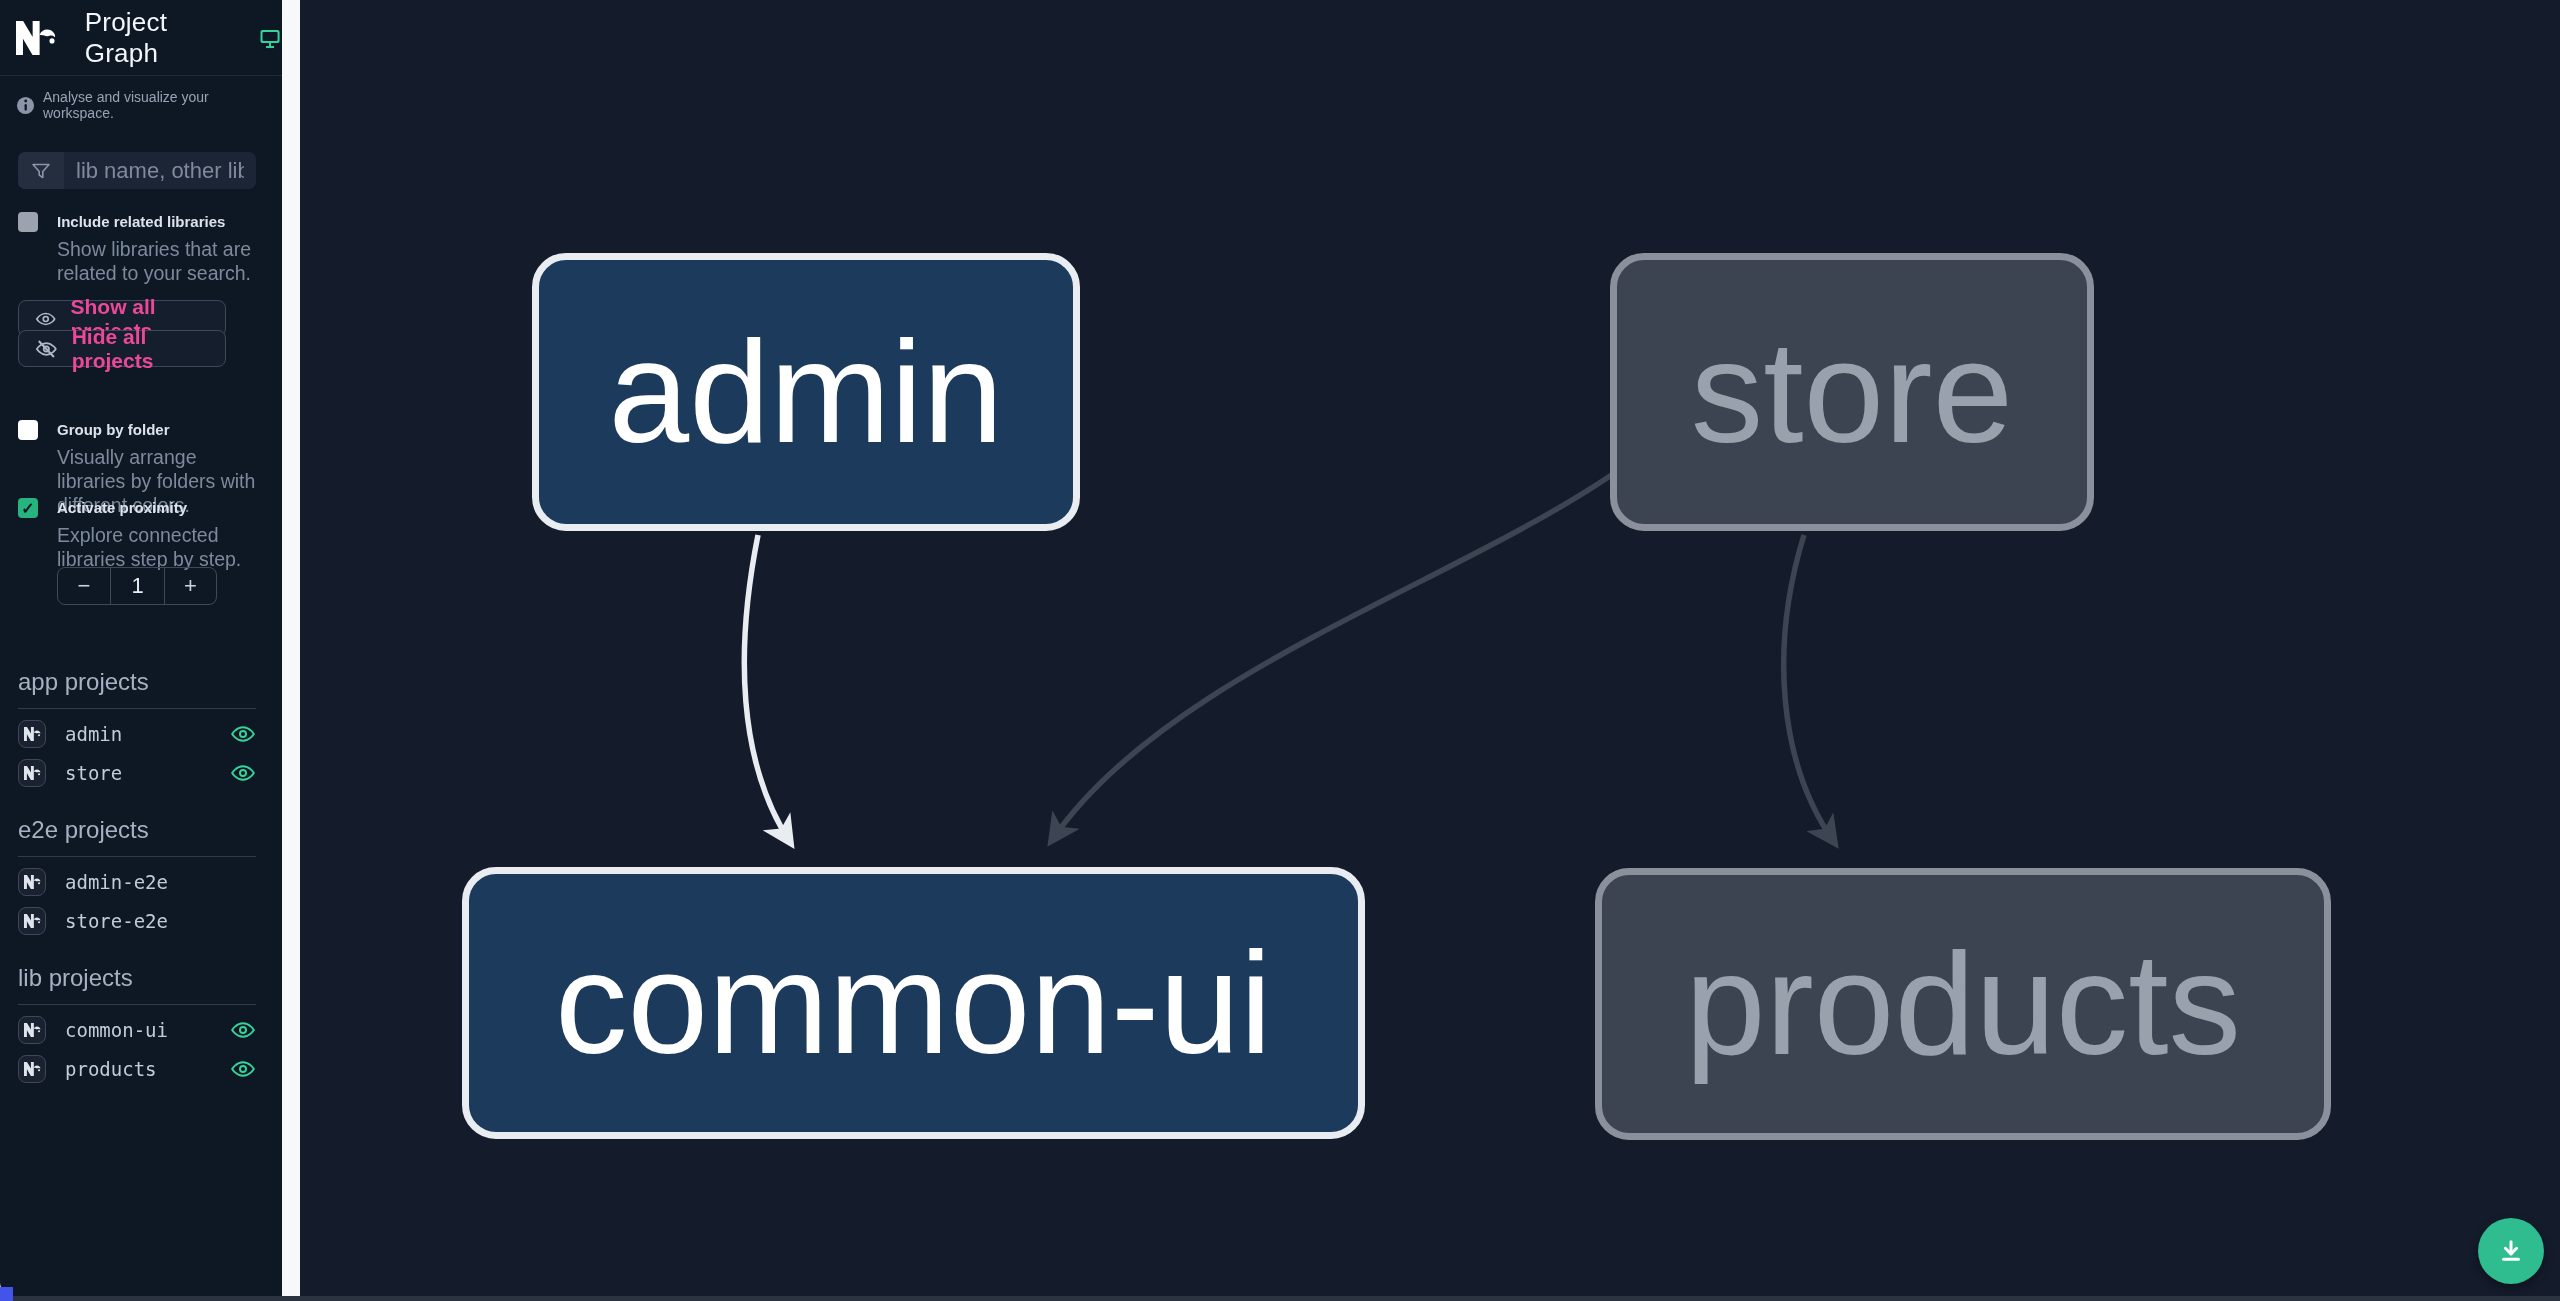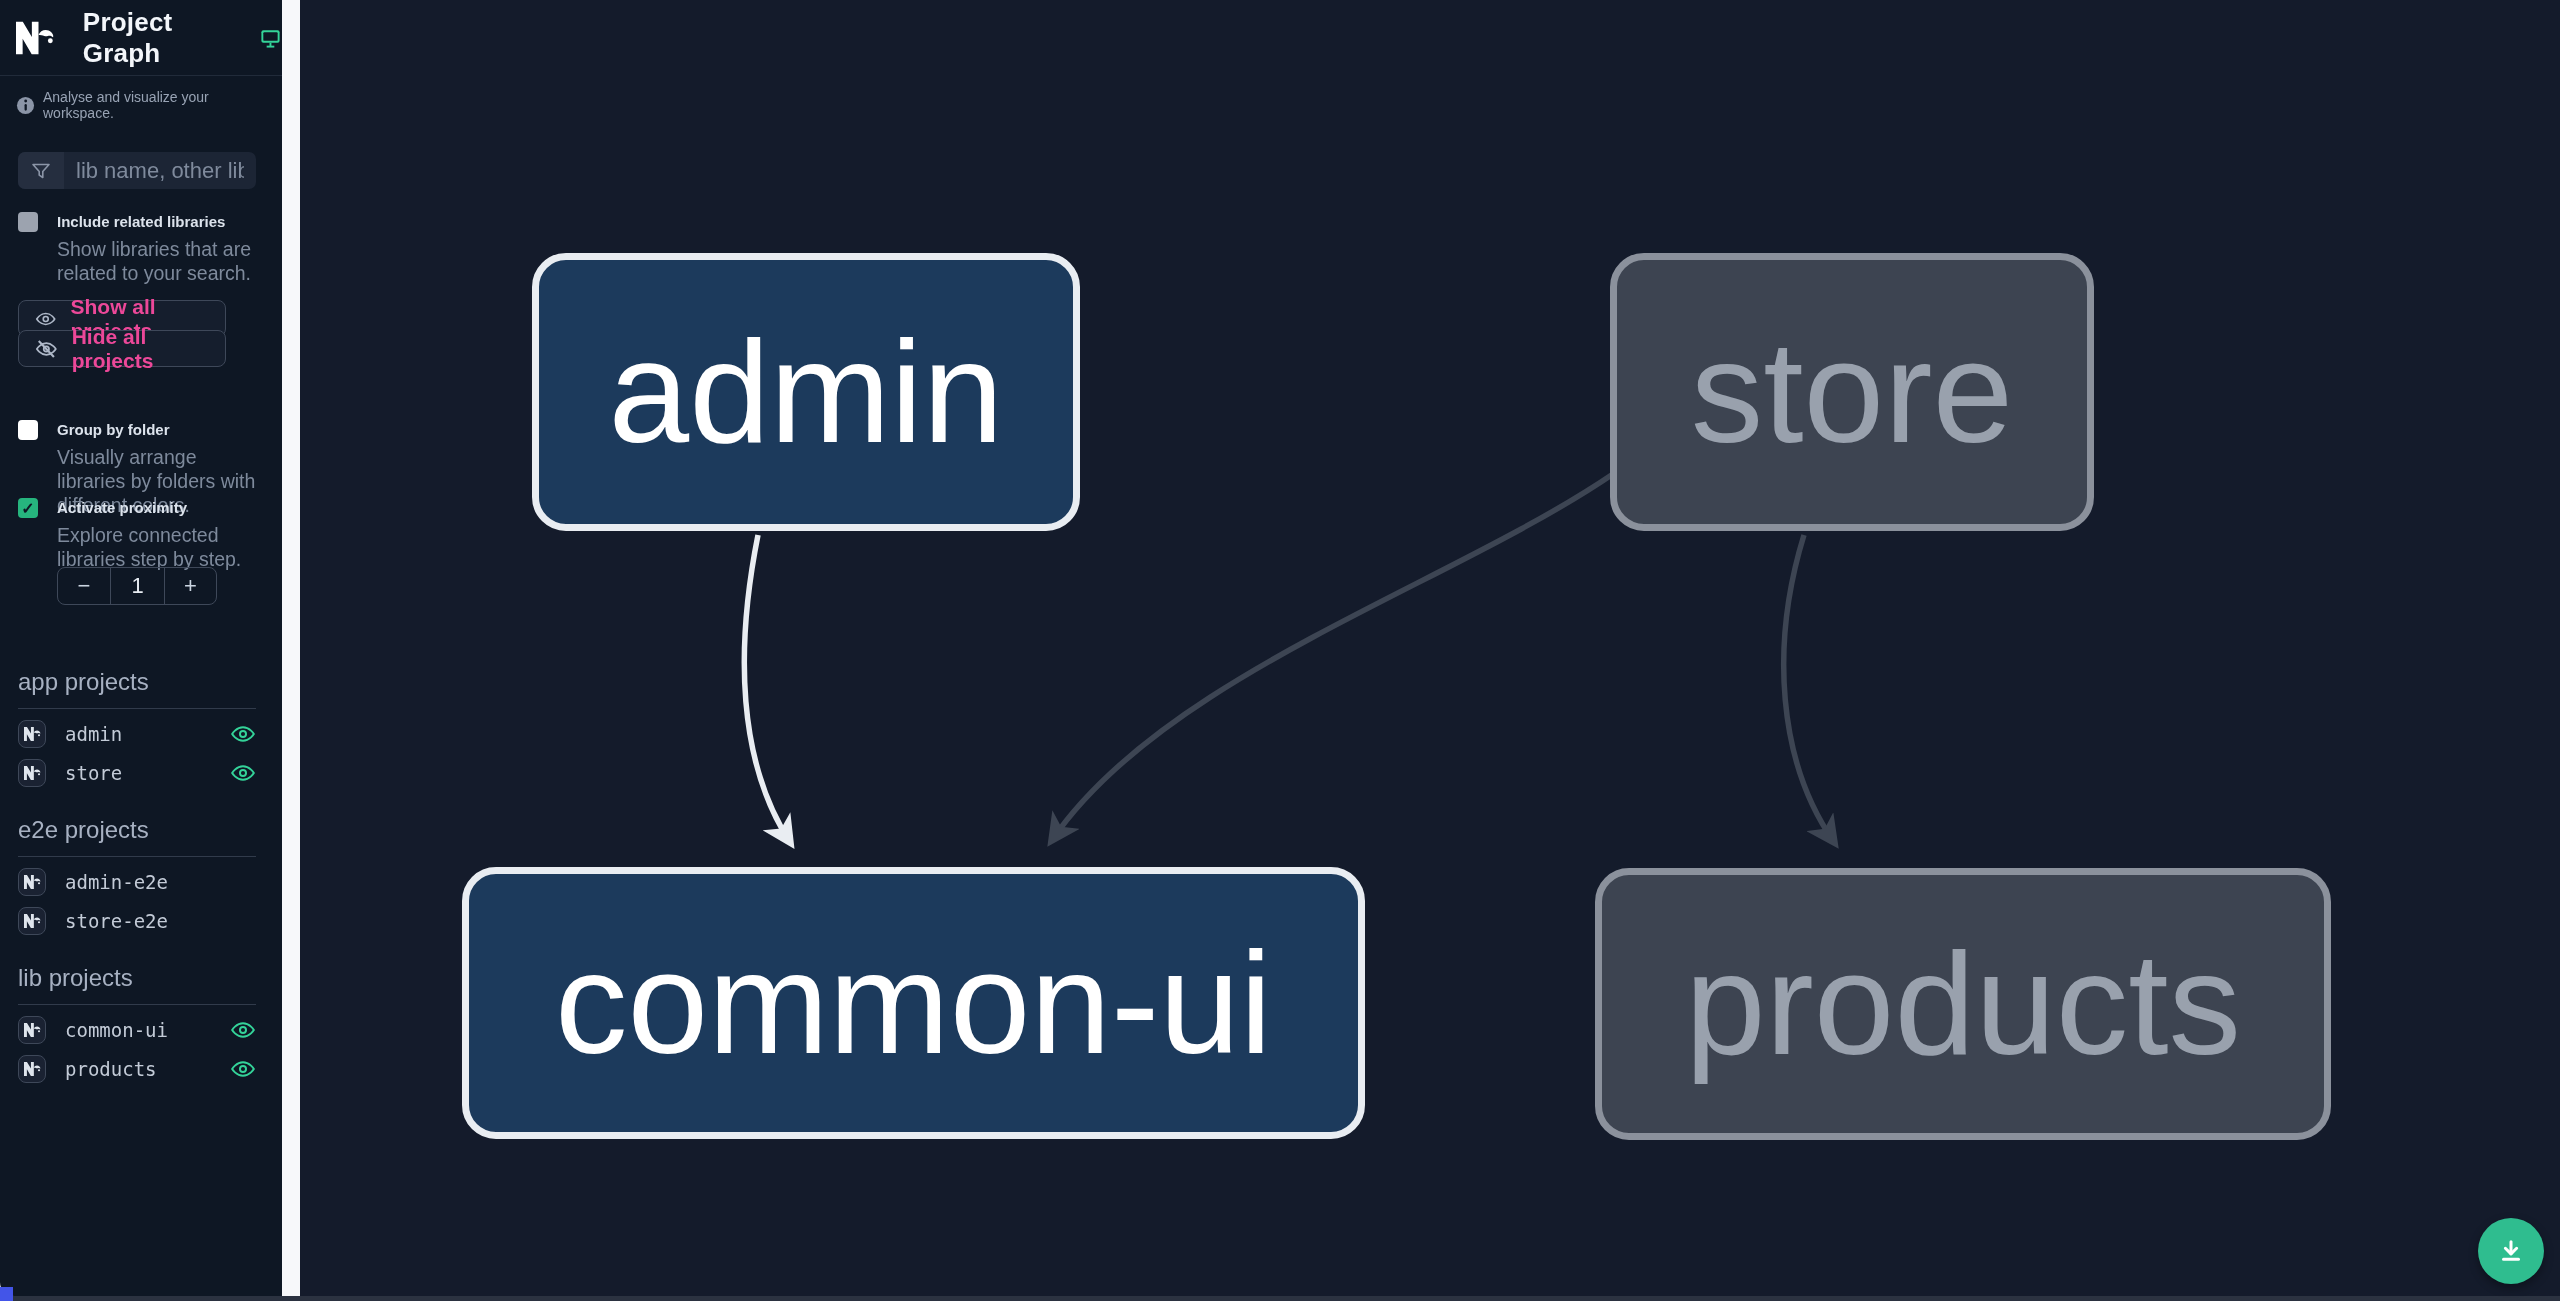--- a/index.html
+++ b/index.html
@@ -9,21 +9,21 @@
 
   
   #sidebar { position:absolute; left:0; top:0; width:282px; height:1296px;
              background:#0e1724; border-bottom-left-radius:14px; z-index:3; }
   #gutter  { position:absolute; left:282px; top:0; width:18px; height:1301px;
              background:#f7f8fa; z-index:2; }
 
   .sb-header { position:absolute; left:0; top:0; width:282px; height:76px;
                border-bottom:1px solid #212b3a; display:flex; align-items:center; }
   .nx-logo { margin-left:16px; width:44px; height:40px; }
-  .app-title { margin-left:28px; color:#f3f6fa; font-size:26px; font-weight:bold; letter-spacing:.2px; }
+  .app-title { margin-left:28px; color:#f3f6fa; font-size:26px; font-weight:normal; letter-spacing:.2px; }
   .monitor { margin-left:22px; width:26px; height:26px; }
 
   .tagline { position:absolute; left:0; top:76px; width:282px; height:58px;
              display:flex; align-items:center; }
   .info-ic { margin-left:16px; width:19px; height:19px; flex:none; }
   .tagline span { margin-left:8px; color:#98a3b4; font-size:14px; }
 
   .filter-box { position:absolute; left:18px; top:152px; width:238px; height:37px;
                 background:#1c2535; border-radius:7px; display:flex; align-items:center; overflow:hidden; }
   .filter-ic-cell { width:46px; height:37px; background:#252e3f; display:flex;

